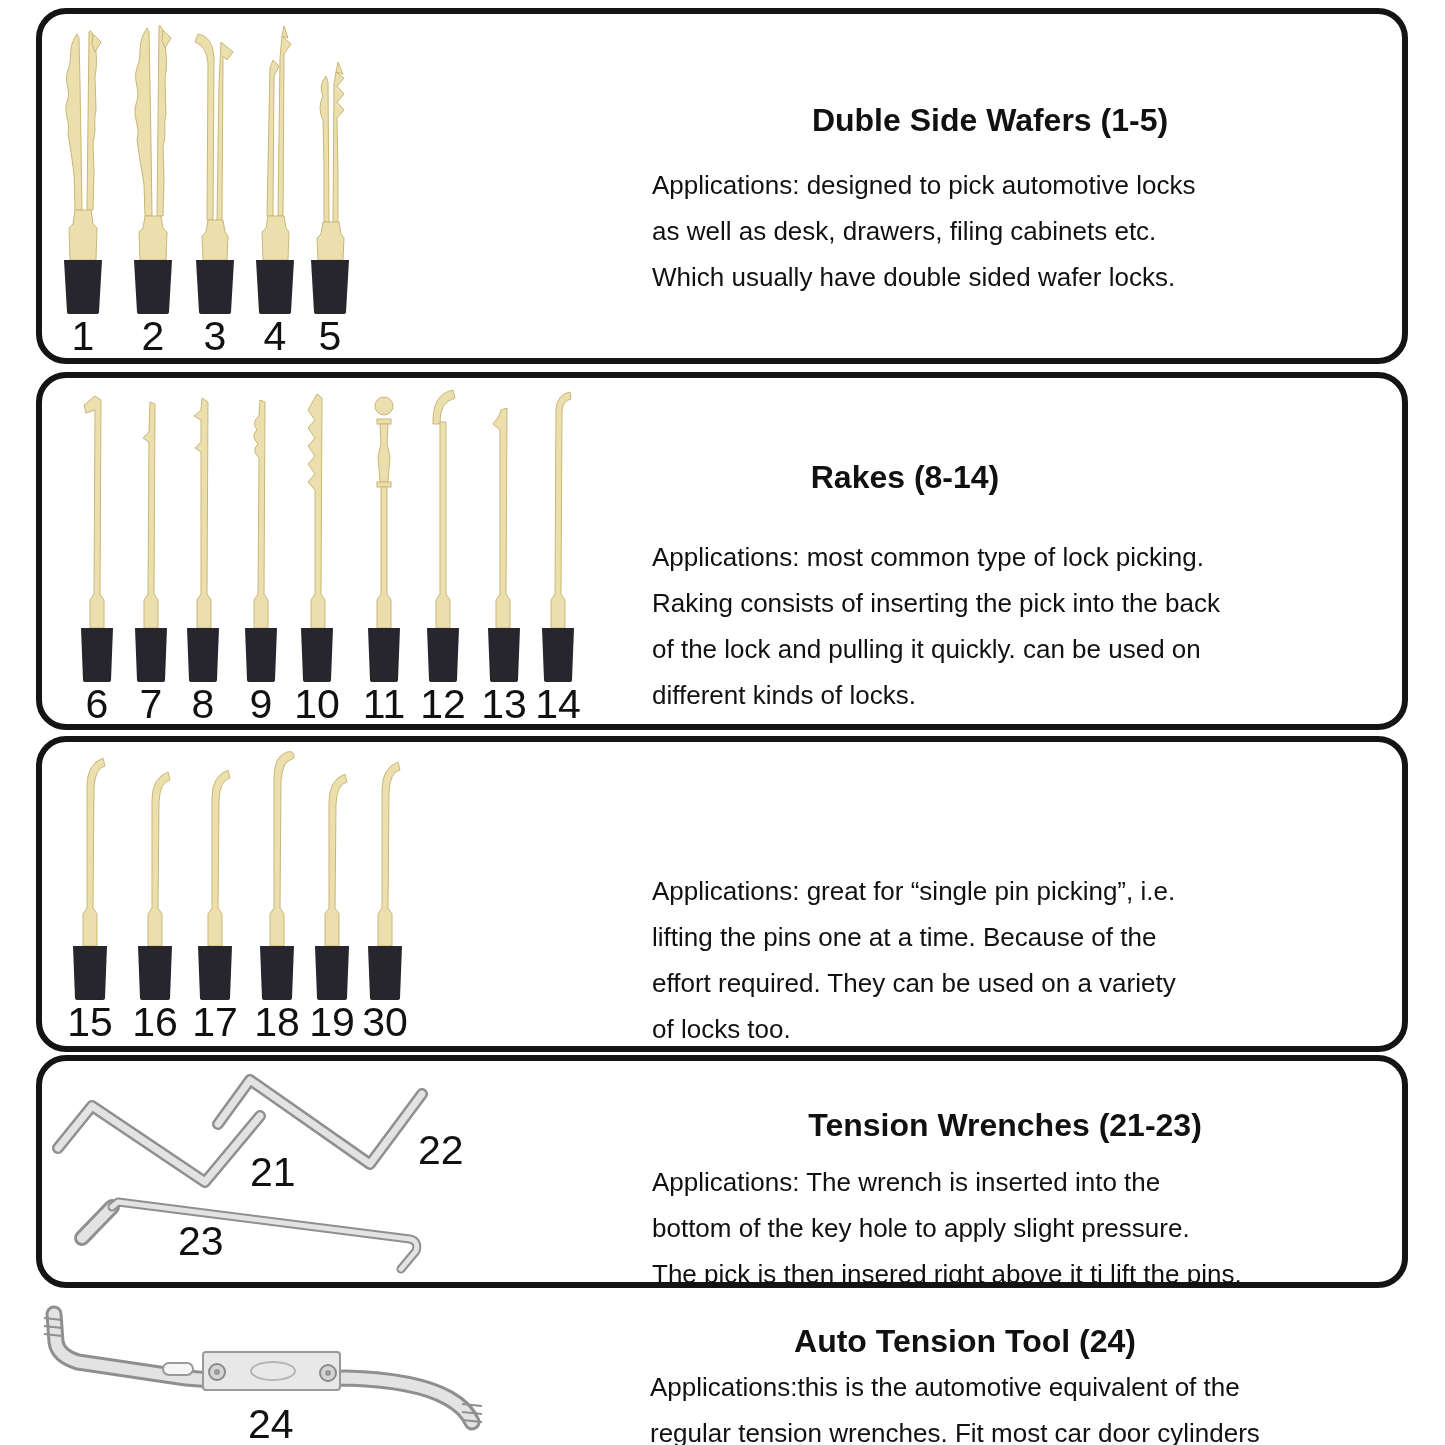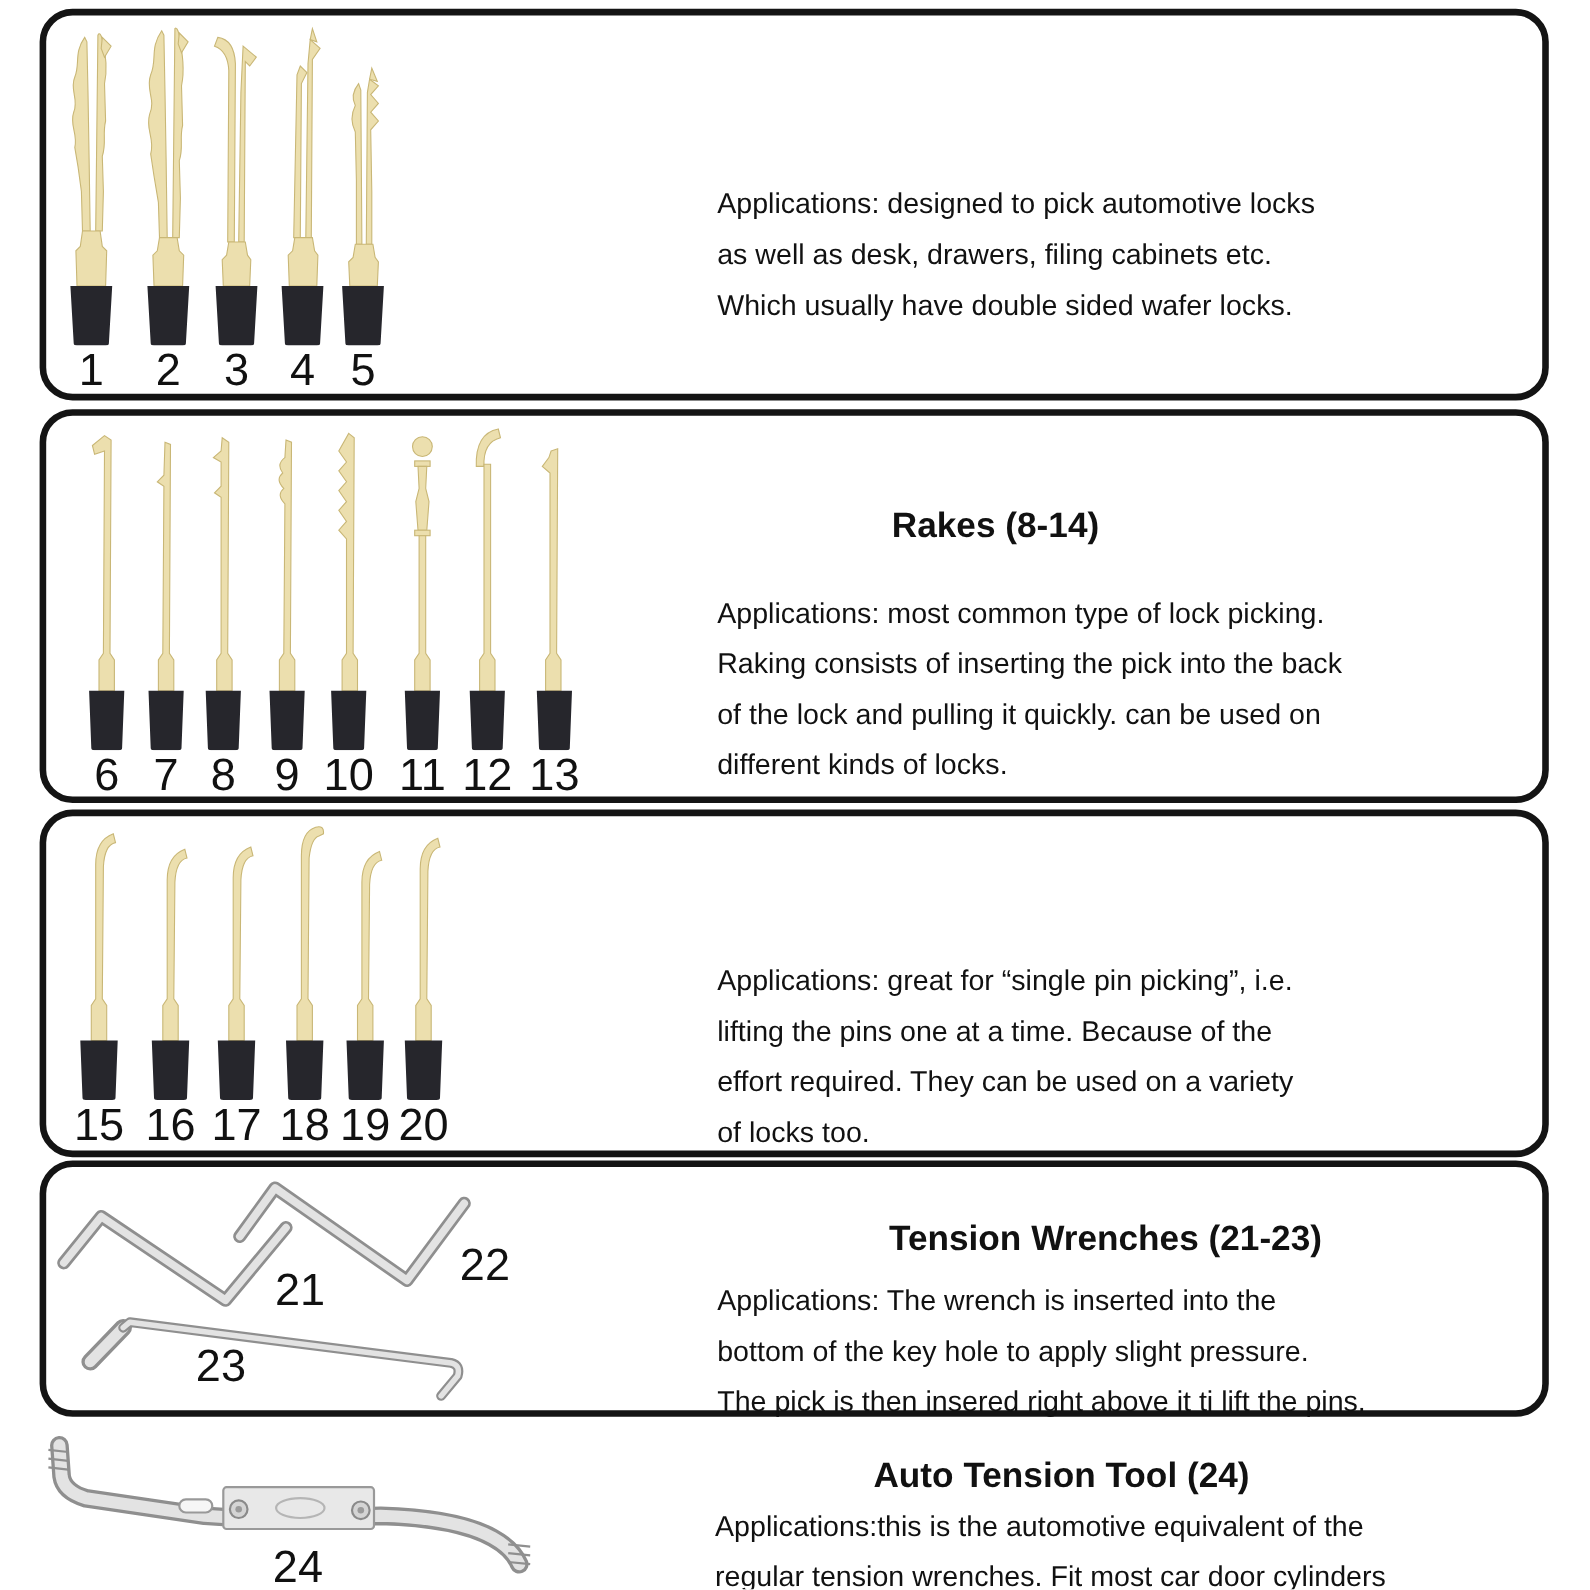--- a/index.html
+++ b/index.html
@@ -74,20 +74,21 @@
     <div class="fig" style="left:256px;top:10px;width:64px">
       <svg width="64" height="290" viewBox="0 0 64 290">
         <path class="blade" d="M28 52 Q20 62 25 72 Q19 84 25 96 L26 140 L26 198 L31 198 L30 58 Z"></path>
         <path class="blade" d="M38 48 L46 54 L39 62 L46 70 L39 78 L46 86 L39 94 L40 150 L40 198 L35 198 L36 60 Z"></path>
         <path class="blade" d="M38 48 L40 38 L45 50 Z"></path>
         <path class="blade" d="M25 198 L41 198 L43 210 L46 214 L45 236 L20 236 L19 214 L23 210 Z"></path>
         <path class="grip" d="M13 236 L51 236 L48 288 Q48 290 45 290 L19 290 Q16 290 16 288 Z"></path>
       </svg>
       <div class="num">5</div>
     </div>
+    <h2 class="title" style="left:568px;top:61px">Duble Side Wafers (1-5)</h2>
     <p class="body" style="left:610px;top:122px">Applications: designed to pick automotive locks
 as well as desk, drawers, filing cabinets etc.
 Which usually have double sided wafer locks.</p>
   </section>
 
   <section class="box" id="box-rakes">
     <div class="fig" style="left:29px;top:8px;width:52px">
       <svg width="52" height="296" viewBox="0 0 52 296">
         <path class="blade" d="M24 10 L30 14 L29 208 L33 214 L33 242 L19 242 L19 214 L23 208 L24 24 L15 27 L13 19 Z"></path>
         <path class="grip" d="M10 242 L42 242 L40 294 Q40 296 37 296 L15 296 Q12 296 12 294 Z"></path>
@@ -141,20 +142,27 @@
       </svg>
       <div class="num">12</div>
     </div>
     <div class="fig" style="left:436px;top:8px;width:52px">
       <svg width="52" height="296" viewBox="0 0 52 296">
         <path class="blade" d="M23 24 L29 22 L28 208 L32 214 L32 242 L18 242 L18 214 L22 208 L22 44 L15 38 L21 30 Z"></path>
         <path class="grip" d="M10 242 L42 242 L40 294 Q40 296 37 296 L15 296 Q12 296 12 294 Z"></path>
       </svg>
       <div class="num">13</div>
     </div>
+    <div class="fig" style="left:490px;top:8px;width:52px">
+      <svg width="52" height="296" viewBox="0 0 52 296">
+        <path class="blade" d="M24 22 Q26 8 38 6 L39 13 Q30 15 30 26 L29 208 L33 214 L33 242 L19 242 L19 214 L23 208 Z"></path>
+        <path class="grip" d="M10 242 L42 242 L40 294 Q40 296 37 296 L15 296 Q12 296 12 294 Z"></path>
+      </svg>
+      <div class="num">14</div>
+    </div>
     <h2 class="title" style="left:483px;top:54px">Rakes (8-14)</h2>
     <p class="body" style="left:610px;top:130px">Applications: most common type of lock picking.
 Raking consists of inserting the pick into the back
 of the lock and pulling it quickly. can be used on
 different kinds of locks.</p>
   </section>
 
   <section class="box" id="box-hooks">
     <div class="fig" style="left:20px;top:8px;width:56px">
       <svg width="56" height="250" viewBox="0 0 56 250">
@@ -189,21 +197,21 @@
         <path class="blade" d="M25 52 Q25 30 41 24 L43 32 Q33 34 32 54 L31 158 L35 164 L35 196 L21 196 L21 164 L25 158 Z"></path>
         <path class="grip" d="M11 196 L45 196 L43 248 Q43 250 40 250 L16 250 Q13 250 13 248 Z"></path>
       </svg>
       <div class="num">19</div>
     </div>
     <div class="fig" style="left:315px;top:8px;width:56px">
       <svg width="56" height="250" viewBox="0 0 56 250">
         <path class="blade" d="M25 40 Q25 18 41 12 L43 20 Q33 22 32 42 L31 158 L35 164 L35 196 L21 196 L21 164 L25 158 Z"></path>
         <path class="grip" d="M11 196 L45 196 L43 248 Q43 250 40 250 L16 250 Q13 250 13 248 Z"></path>
       </svg>
-      <div class="num">20</div>
+      <div class="num">30</div>
     </div>
     <p class="body" style="left:610px;top:100px">Applications: great for “single pin picking”, i.e.
 lifting the pins one at a time. Because of the
 effort required. They can be used on a variety
 of locks too.</p>
   </section>
 
   <section class="box" id="box-tension">
     <svg class="abs-svg" style="left:0;top:0" width="460" height="221" viewBox="0 0 460 221">
       <path class="steel-under" stroke-width="12" d="M16 87 L50 45 L163 121 L218 55"></path>

